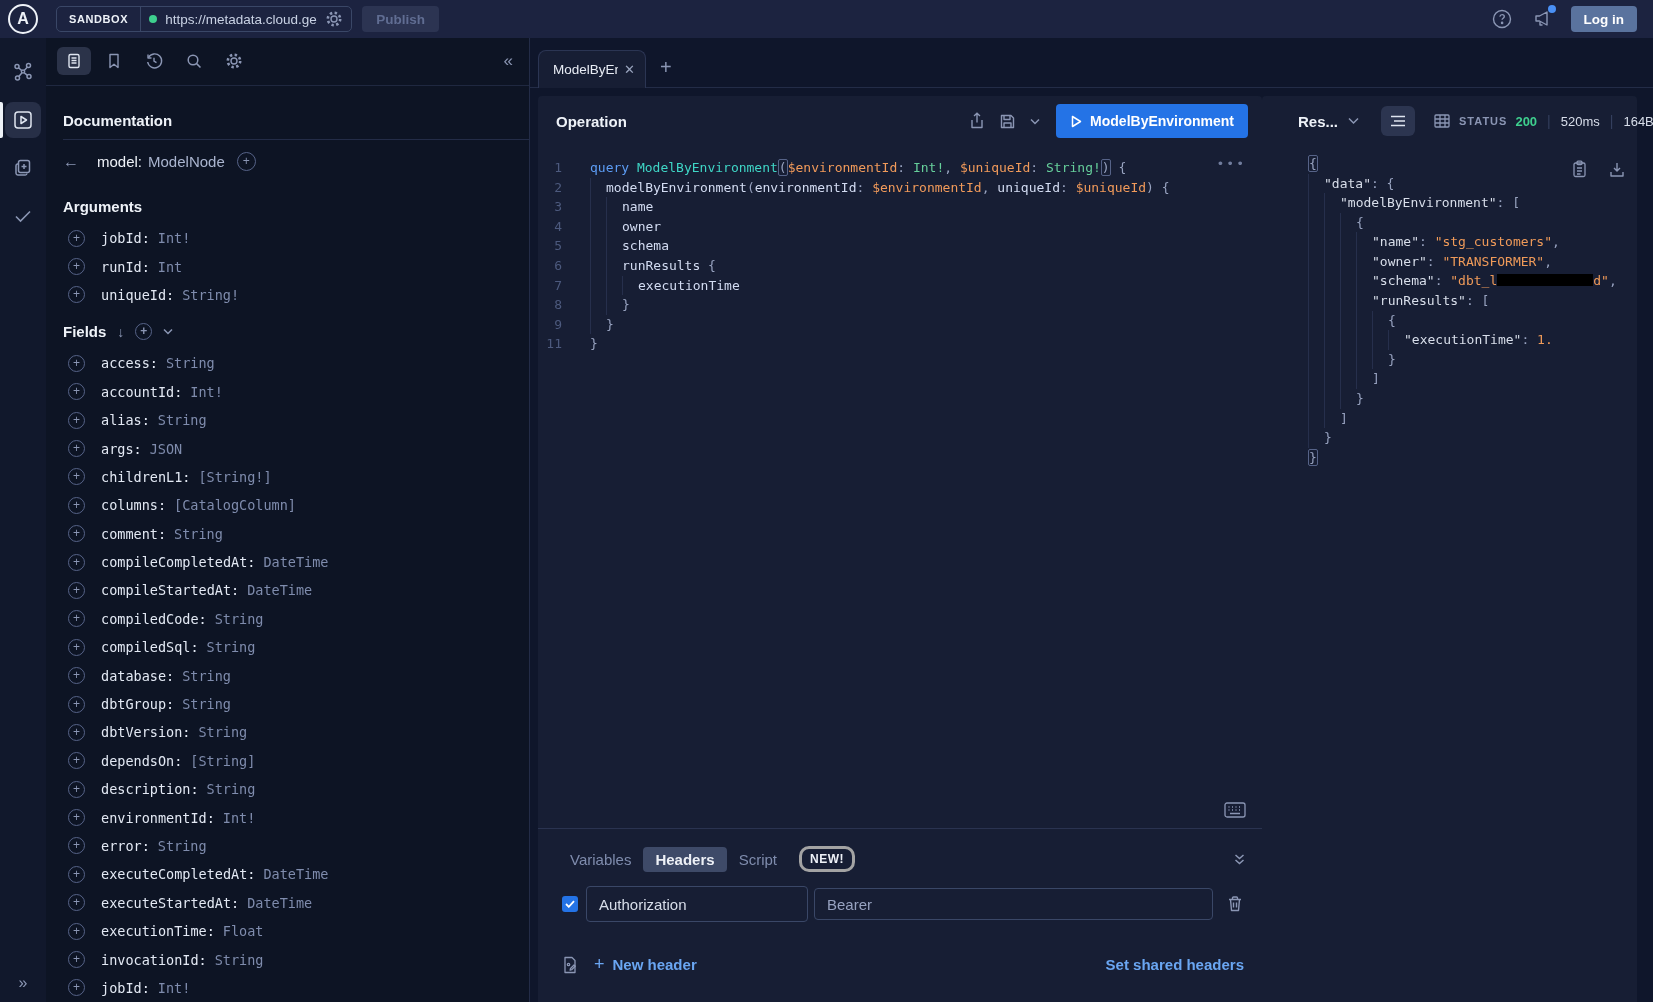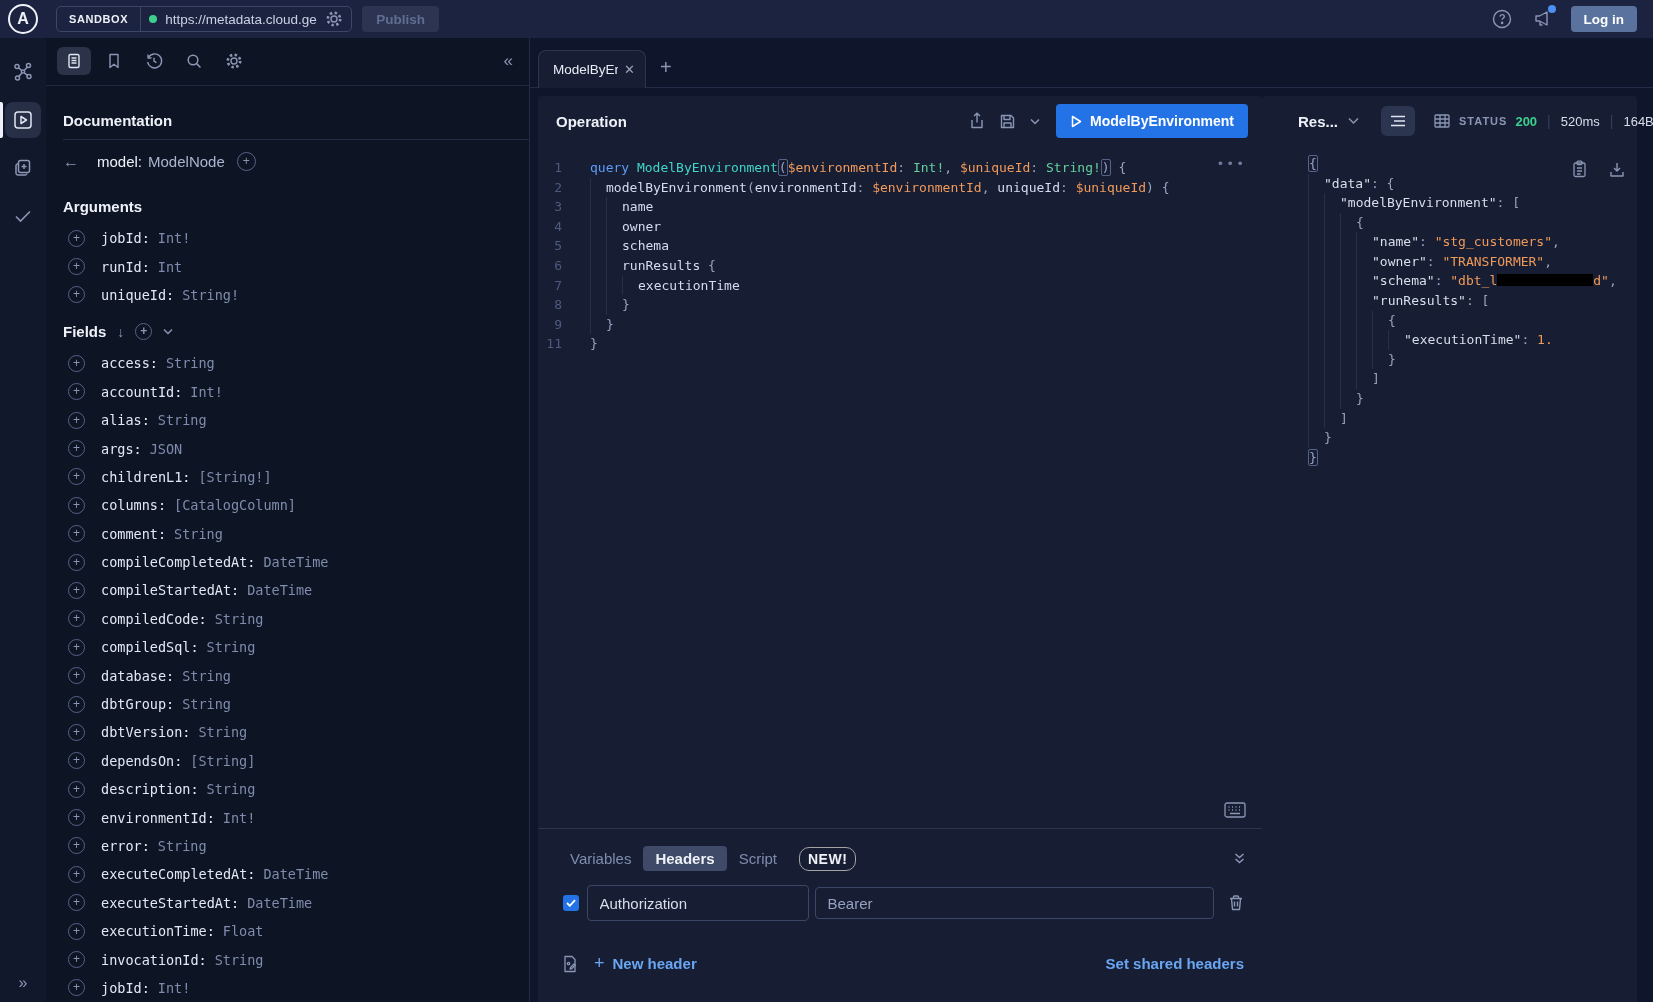--- a/index.html
+++ b/index.html
@@ -88,24 +88,24 @@
 .c-fld{color:#d3dcf2} .c-pun{color:#98a3c0}
 .c-pb{color:#98a3c0; border:1px solid #566388; border-radius:2px;}
 .dots-menu { position:absolute; top:10px; right:16px; color:#707c9c; font-size:13px; letter-spacing:2px; }
 .kbd-icon { position:absolute; bottom:10px; right:16px; }
 
 
 .bottom-section { border-top:1px solid #2a3350; height:174px; flex:none; display:flex; flex-direction:column; }
 .btabs-row { display:flex; align-items:center; padding:17px 16px 0 20px; }
 .btab { font-size:15px; color:#7f8cad; padding:4px 12px; border-radius:4px; }
 .btab.active { background:#3e4a68; color:#eef1f7; font-weight:bold; }
-.new-badge { border:1px solid #a3a3a3; color:#eef1f7; font-size:14px; font-weight:bold; border-radius:10px;
+.new-badge { border:3px solid #a3a3a3; color:#eef1f7; font-size:12px; font-weight:bold; border-radius:10px;
   padding:3px 8px; margin-left:10px; letter-spacing:.5px; }
 .btabs-spacer { flex:1; }
-.hrow { display:flex; align-items:center; margin-top:14px; padding:0 18px 0 24px;justify-content:center; }
+.hrow { display:flex; align-items:center; margin-top:14px; padding:0 18px 0 24px; }
 .checkbox { width:16px; height:16px; border-radius:3px; background:#2473e6; display:flex; align-items:center;
   justify-content:center; margin-right:8px; flex:none; }
 .key-input { width:222px; height:36px; border:1px solid #3a4767; border-radius:4px; background:transparent;
   color:#d8deea; font-size:15px; font-family:"Liberation Sans",sans-serif; padding:0 12px; margin-right:6px; }
 .value-input { width:399px; height:32px; border:1px solid #3a4767; border-radius:4px; display:flex; align-items:center; padding-left:12px; }
 .bearer-label { font-size:15px; color:#97a2c0; flex:none; }
 .token-box { flex:1; background:#000; height:28px; margin:0 4px 0 10px; border-radius:2px; display:flex;
   align-items:center; padding:0 16px; color:#fff; font-family:"DejaVu Sans Mono",monospace; font-size:13px; font-weight:bold; letter-spacing:.5px; }
 .trash-wrap { margin-left:14px; }
 .hfooter { display:flex; align-items:center; margin-top:32px; padding:0 18px 0 24px; }

